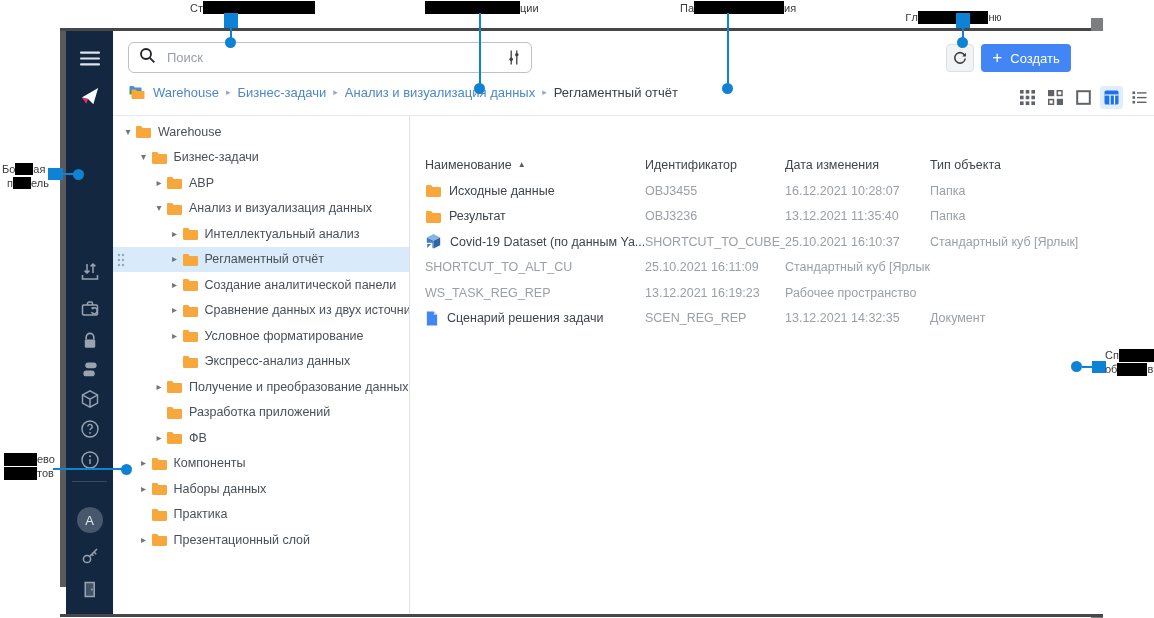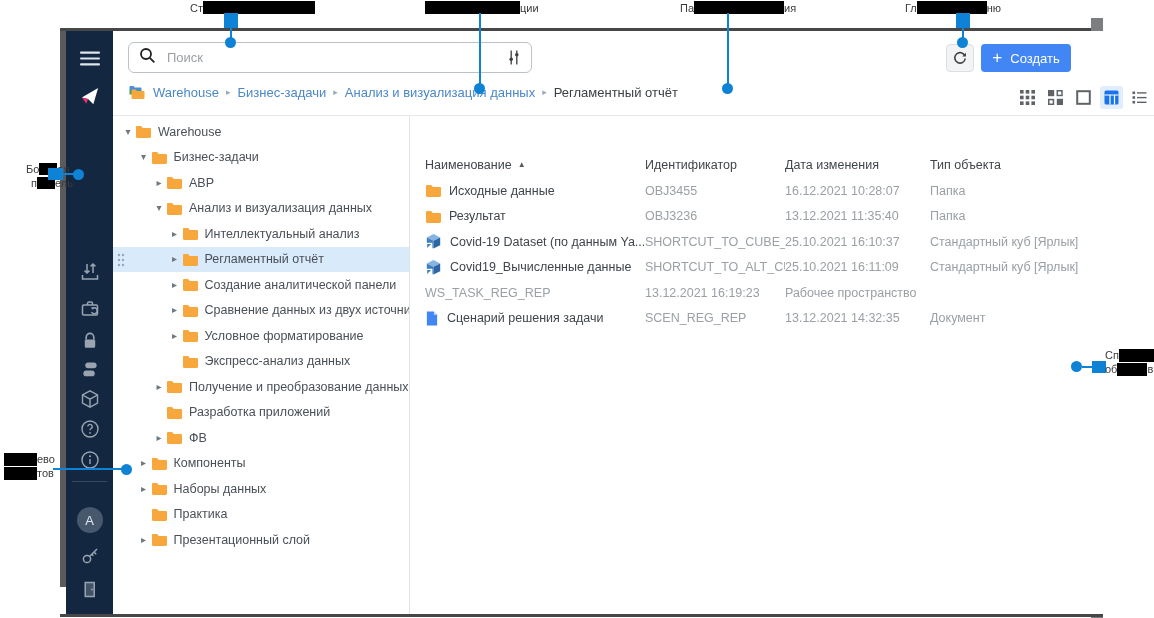--- a/index.html
+++ b/index.html
@@ -520,32 +520,20 @@
                 <polygon points="2.2,11 6.2,11 2.2,15" fill="#3e7fc1"></polygon>
               </svg>
             </span>
             <span class="nm">Covid-19 Dataset (по данным Ya...</span>
           </div>
           <div class="cell-muted">SHORTCUT_TO_CUBE_</div>
           <div class="cell-muted">25.10.2021 16:10:37</div>
           <div class="cell-muted">Стандартный куб [Ярлык]</div>
         </div>
         <div class="tbl-row">
-          <div class="cell-name">
-            <span style="display:flex;flex:0 0 auto;">
-              <svg width="17" height="17" viewBox="0 0 17 17">
-                <polygon points="8.5,1 15.2,4.4 8.5,7.8 1.8,4.4" fill="#86b5e4"></polygon>
-                <polygon points="1.8,4.4 8.5,7.8 8.5,15.6 1.8,12.2" fill="#3e7fc1"></polygon>
-                <polygon points="15.2,4.4 8.5,7.8 8.5,15.6 15.2,12.2" fill="#2e66a4"></polygon>
-                <rect x="1" y="9.8" width="6.4" height="6.4" fill="#ffffff"></rect>
-                <polygon points="2.2,11 6.2,11 2.2,15" fill="#3e7fc1"></polygon>
-              </svg>
-            </span>
-            <span class="nm">Covid19_Вычисленные данные</span>
-          </div>
           <div class="cell-muted">SHORTCUT_TO_ALT_CU</div>
           <div class="cell-muted">25.10.2021 16:11:09</div>
           <div class="cell-muted">Стандартный куб [Ярлык]</div>
         </div>
         <div class="tbl-row">
           <div class="cell-muted">WS_TASK_REG_REP</div>
           <div class="cell-muted">13.12.2021 16:19:23</div>
           <div class="cell-muted">Рабочее пространство</div>
         </div>
         <div class="tbl-row">
@@ -582,30 +570,30 @@
 <div class="dot" style="left:474px;top:83px;"></div>
 
 <div class="ann" style="left:680px;top:1px;">
   <span>Па</span>
     <span class="redact" style="width:90px;"></span>
     <span>ия</span>
 </div>
 <div class="line-v" style="left:727px;top:13px;height:71px;"></div>
 <div class="dot" style="left:722px;top:83px;"></div>
 
-<div class="ann" style="left:905px;top:1px;">
+<div class="ann" style="left:905px;top:11px;font-family:Liberation Mono, monospace;">
   <span>Гл</span>
     <span class="redact" style="width:70px;"></span>
     <span>ню</span>
 </div>
 <div class="stem-v" style="left:956px;top:13px;height:15px;"></div>
 <div class="line-v" style="left:962px;top:28px;height:11px;"></div>
 <div class="dot" style="left:957px;top:37px;"></div>
 
-<div class="ann-col" style="left:2px;top:162px;margin-left:24px;">
+<div class="ann-col" style="left:2px;top:162px;">
   <div class="ann-line">
       <span>Бо</span>
       <span class="redact" style="width:18px;height:12px;"></span>
       <span>ая</span>
     </div>
   <div class="ann-line">
       <span style="margin-left:5px;">п</span>
       <span class="redact" style="width:18px;height:12px;"></span>
       <span>ель</span>
     </div>

